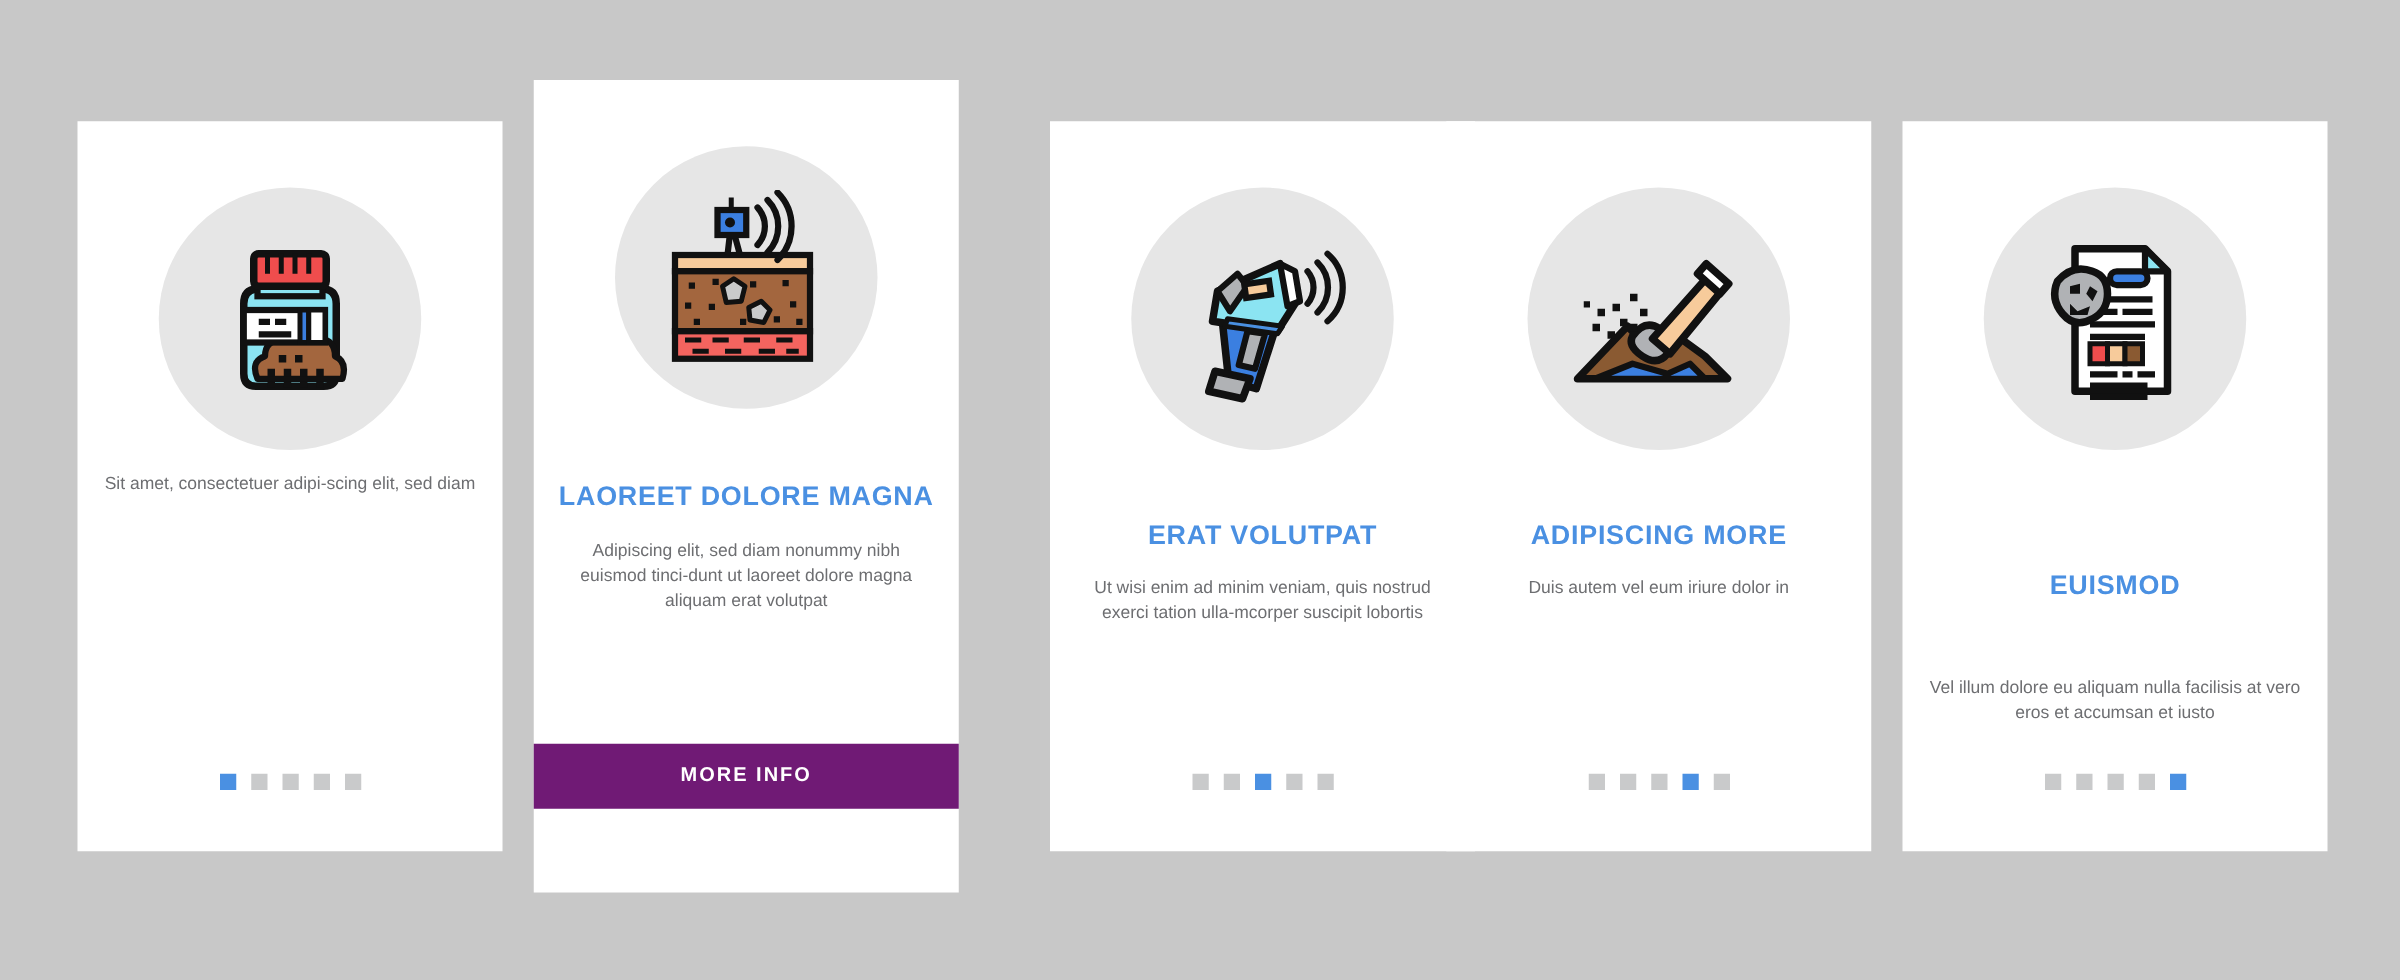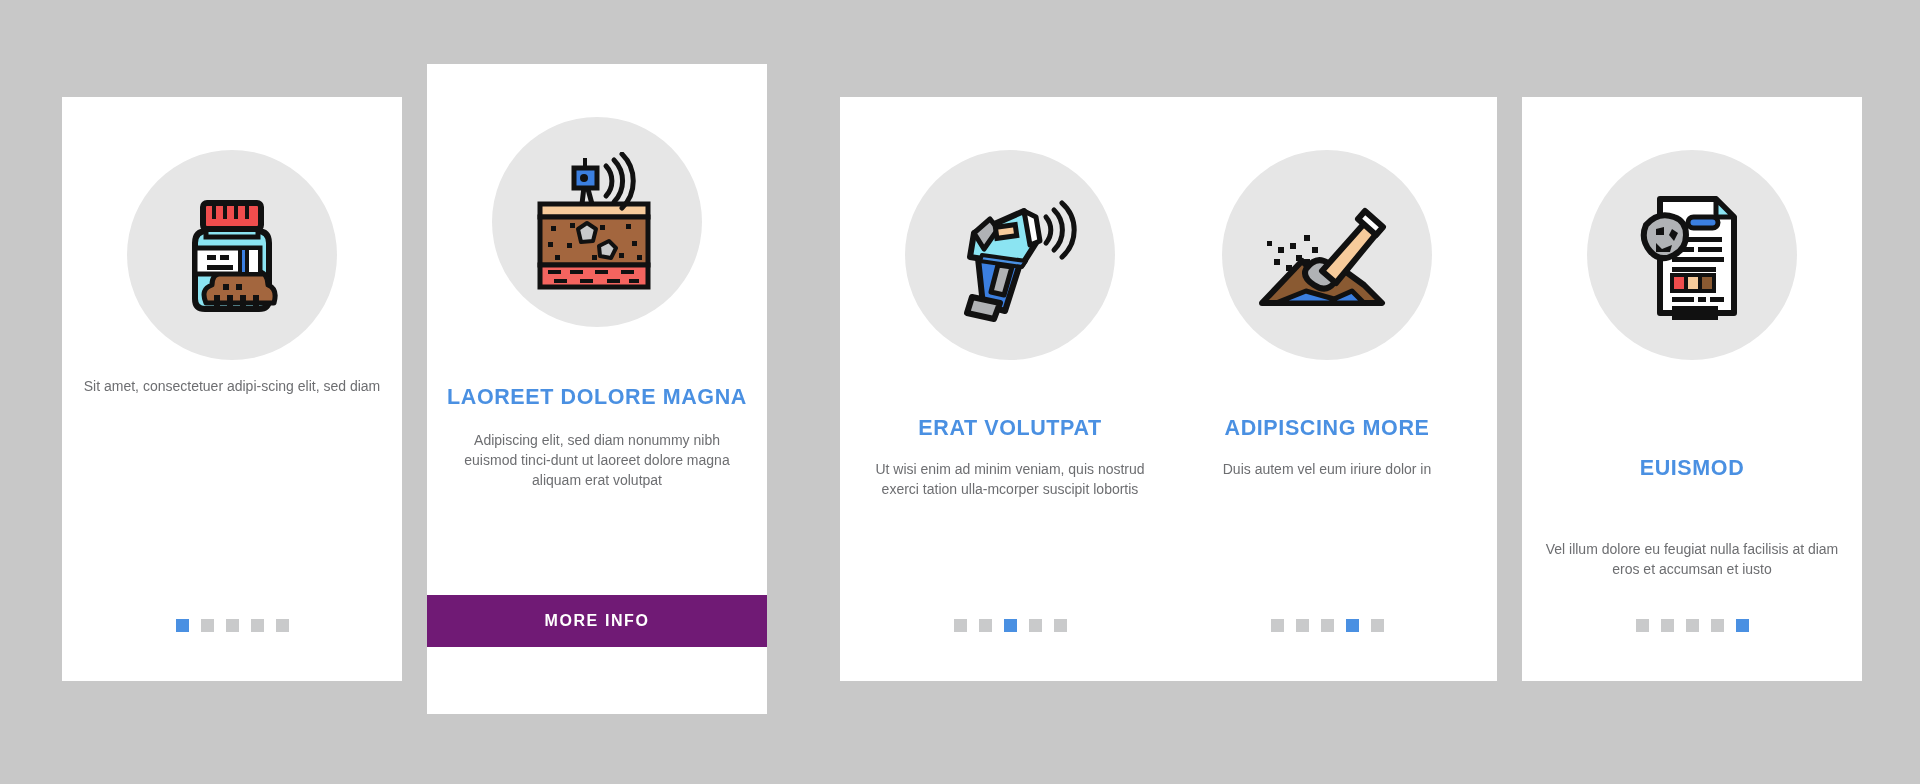--- a/index.html
+++ b/index.html
@@ -306,21 +306,21 @@
           <rect x="50" y="130" width="46" height="5" fill="#111"></rect>
 
           <path d="M24 40 q12 -14 28 -8 q12 4 12 18 q0 14 -12 20 q-14 8 -24 -4 q-10 -12 -4 -26 z" fill="#b0b2b5" stroke="#111" stroke-width="6" stroke-linejoin="round"></path>
           <path d="M34 44 l8 -2 l0 8 l-8 0 z" fill="#111"></path>
           <path d="M50 44 l6 4 l-4 8 l-5 -6 z" fill="#111"></path>
           <path d="M34 58 l6 6 l10 -4 l-2 7 l-14 0 z" fill="#111"></path>
         </svg>
       </span>
     </div>
     <div class="card-title">EUISMOD</div>
-    <div class="card-desc">Vel illum dolore eu feugiat nulla facilisis at diam eros et accumsan et iusto</div>
+    <div class="card-desc">Vel illum dolore eu aliquam nulla facilisis at vero eros et accumsan et iusto</div>
     <div class="pager">
       <span class="dot"></span>
       <span class="dot"></span>
       <span class="dot"></span>
       <span class="dot"></span>
       <span class="dot active"></span>
     </div>
   </div>
 
 </div>

